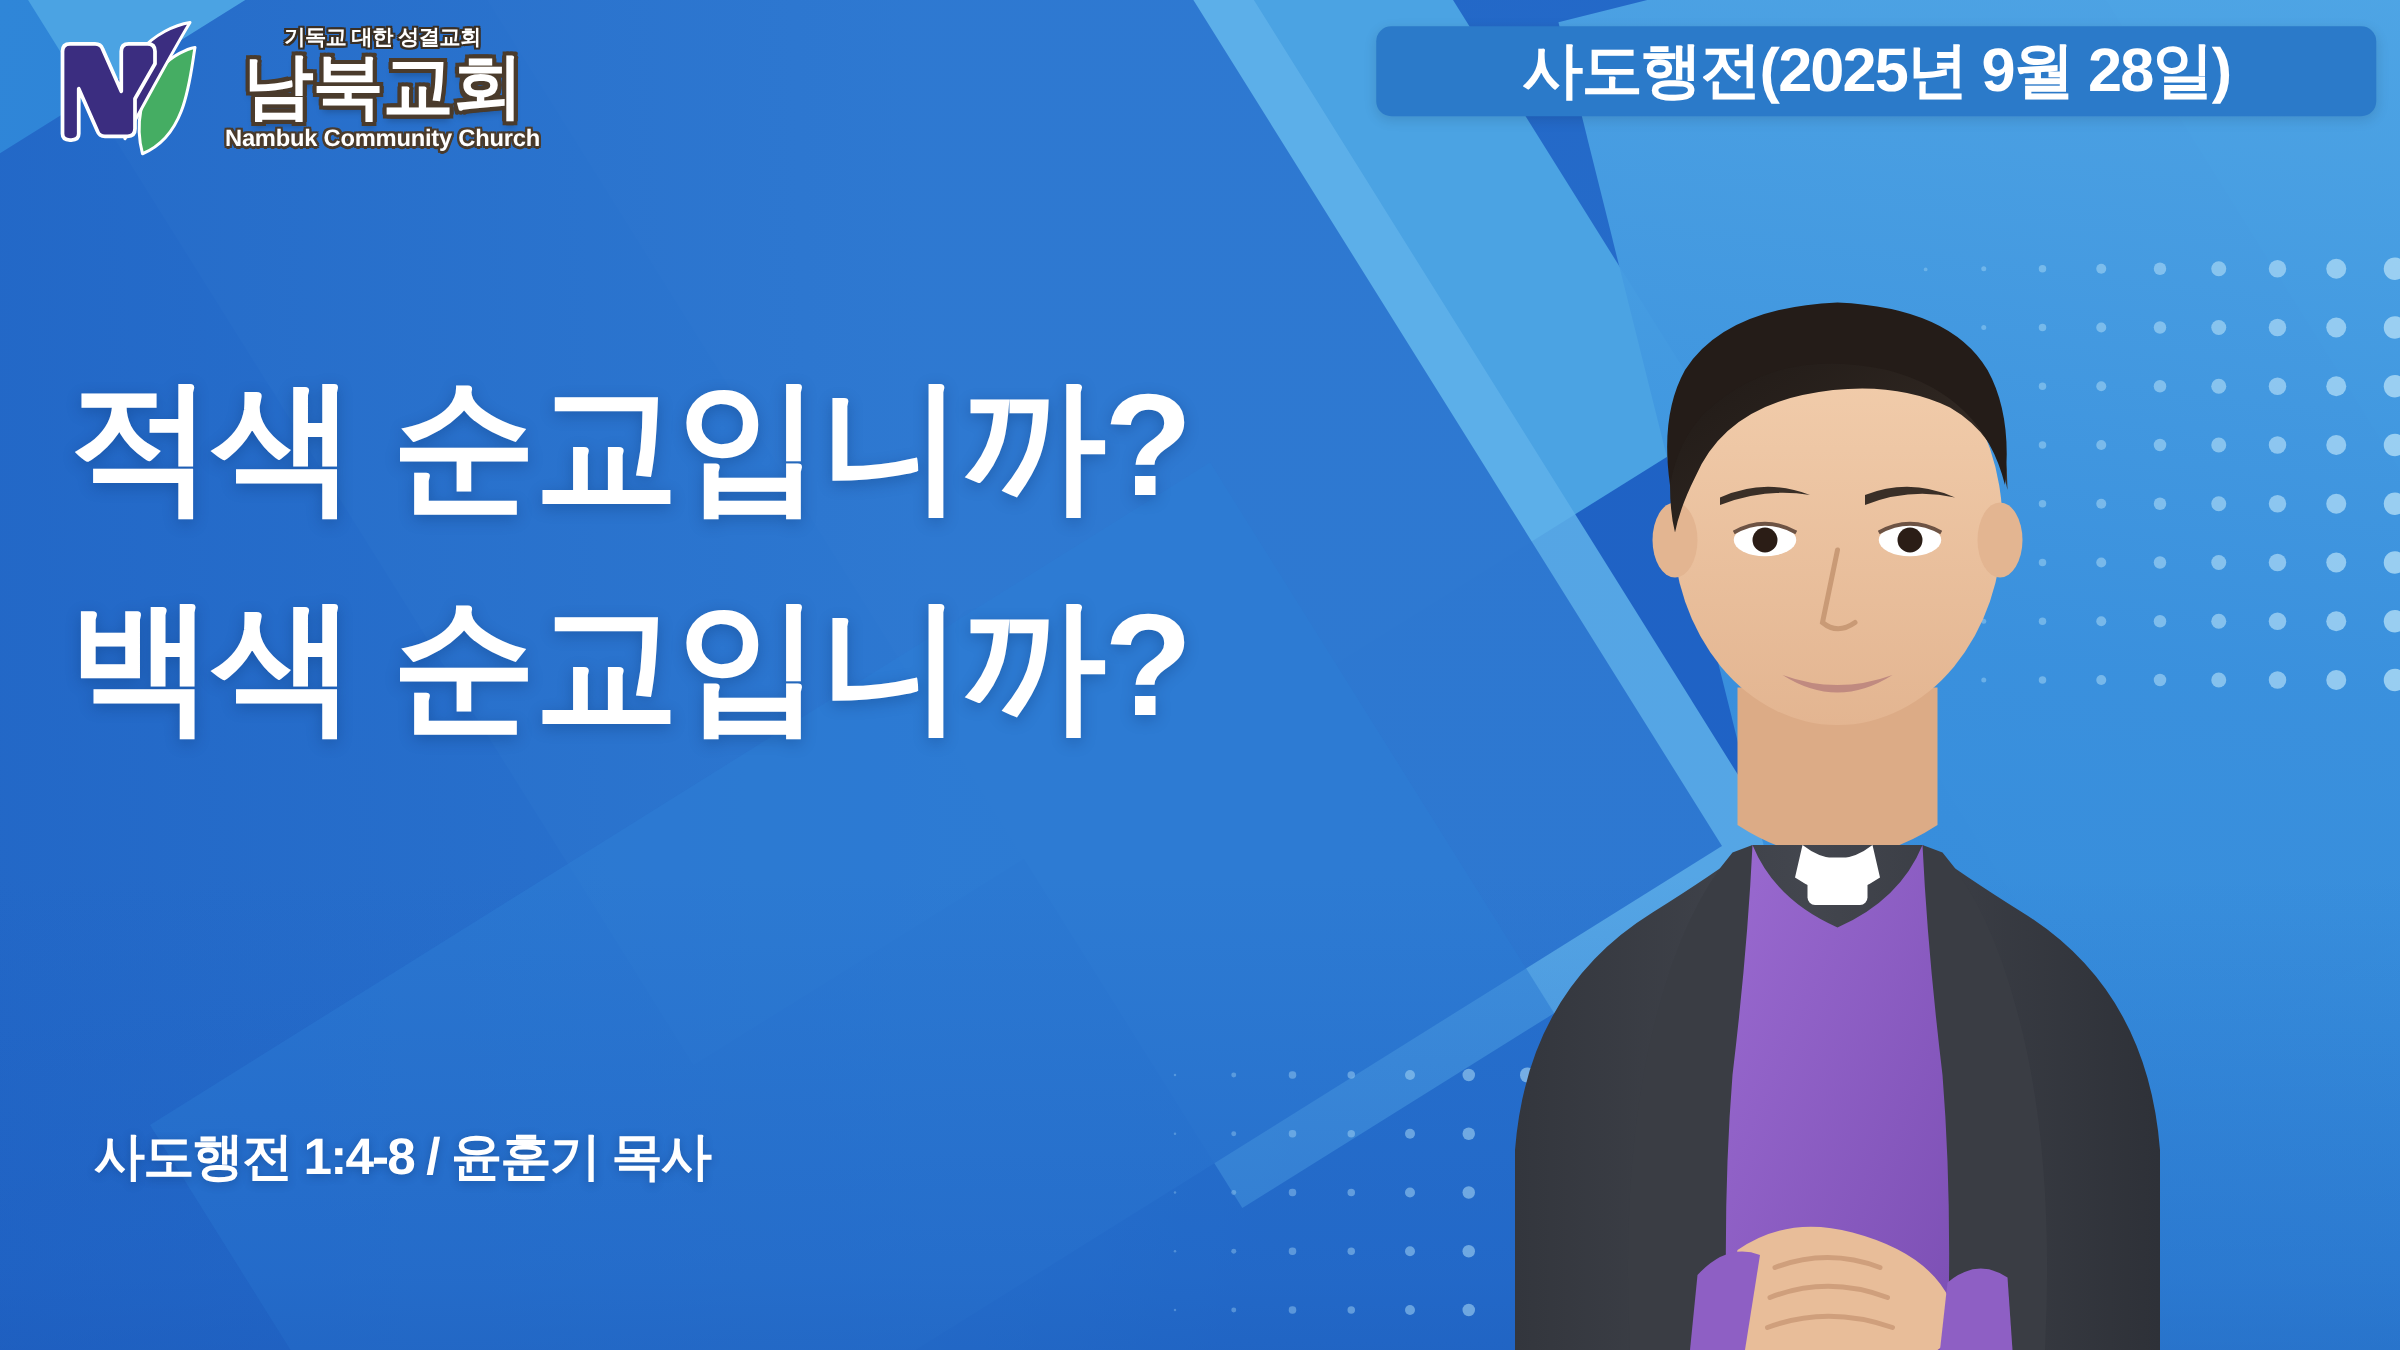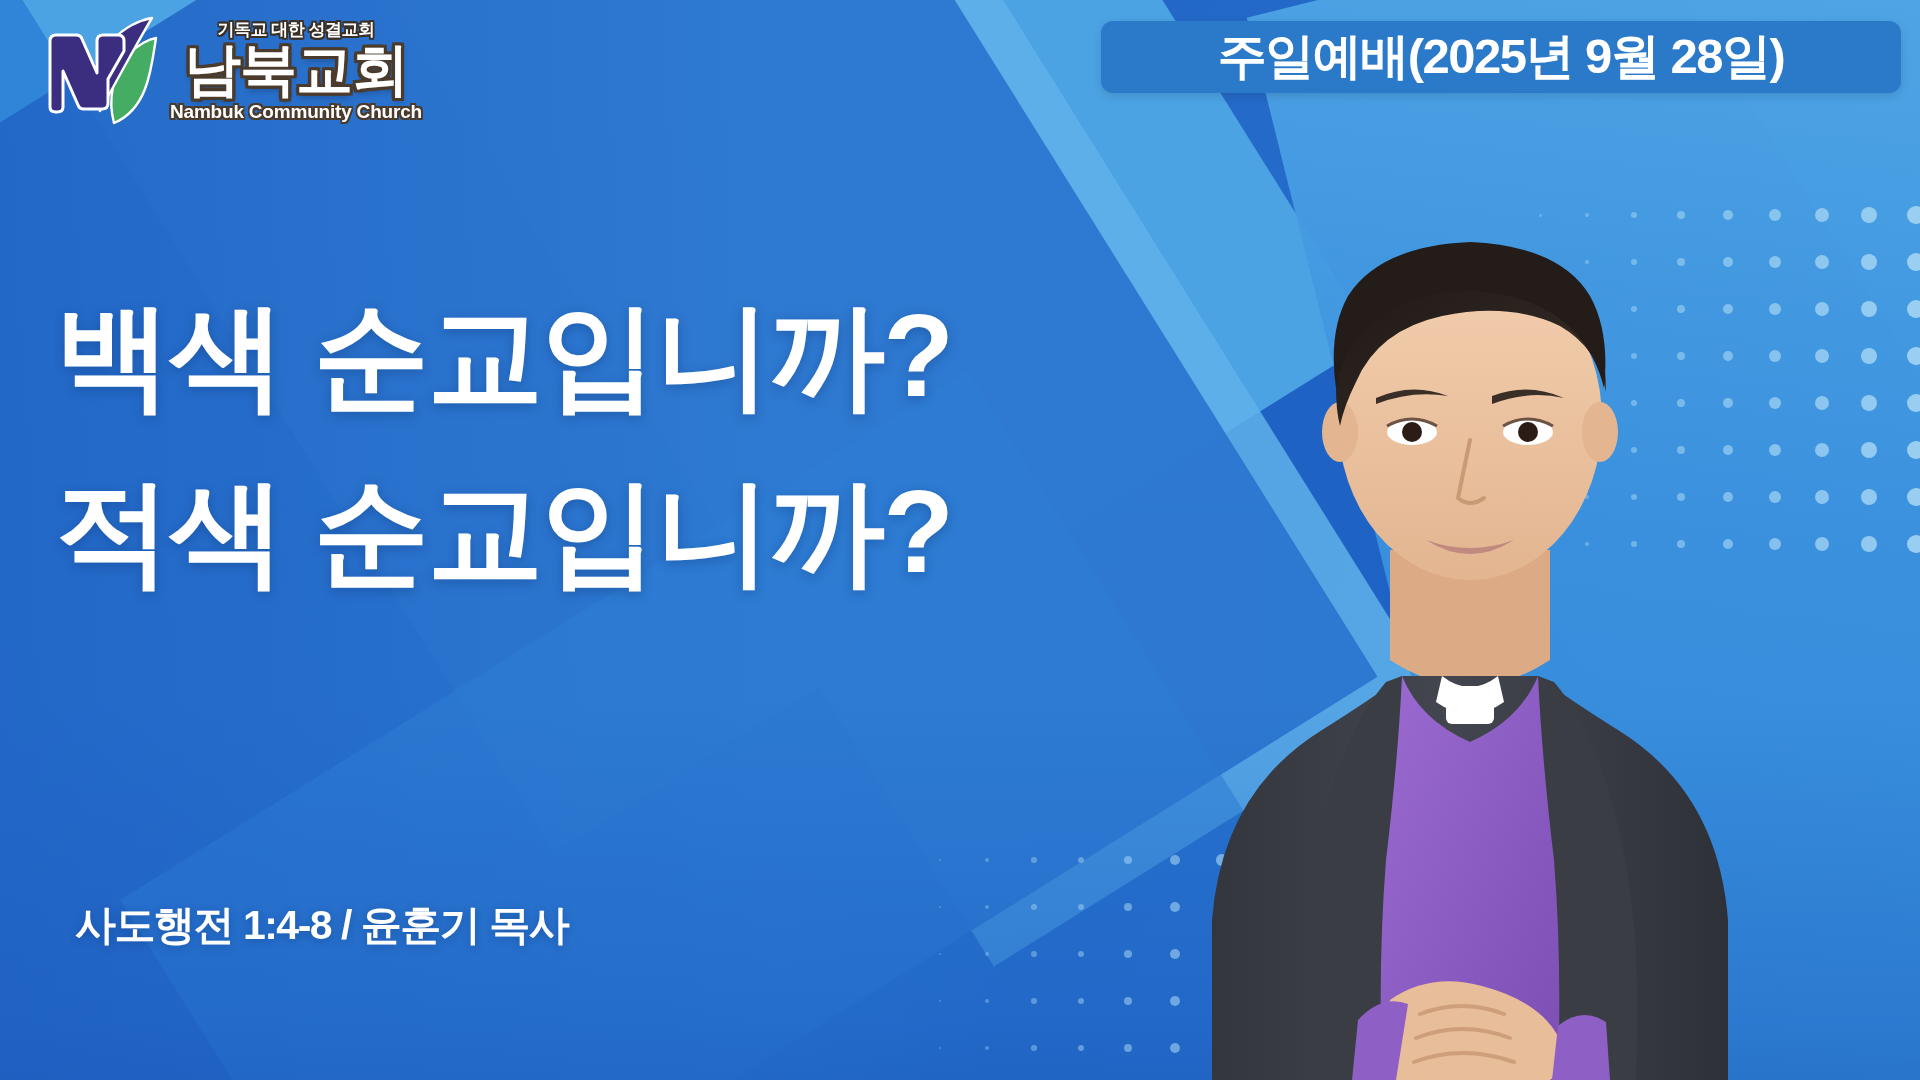--- a/index.html
+++ b/index.html
@@ -125,21 +125,21 @@
     background: #a9d8f5;
   }
 
   
   .logo-block {
     position: absolute;
     left: 42px;
     top: 12px;
     display: flex;
     align-items: center;
-    gap: 10px;
+    gap: 20px;
     height: 118px;
   }
   .logo-mark {
     width: 118px;
     height: 112px;
     flex: 0 0 auto;
   }
   .logo-words {
     display: flex;
     flex-direction: column;
@@ -398,26 +398,26 @@
       <path d="M8 92 L8 26 C8 22 10 20 14 20 L34 20 C37 20 39 21 40 24 L55 58 L55 26 C55 22 57 20 61 20 L76 20 C80 20 82 22 82 26 L82 36 L66 64 L66 88 C66 92 64 94 60 94 L42 94 C39 94 37 93 36 90 L21 56 L21 92 C21 95 19 97 15 97 L14 97 C10 97 8 95 8 92 Z" fill="#3b2d80" stroke="#ffffff" stroke-width="3" stroke-linejoin="round"></path>
     </svg>
     <div class="logo-words">
       <div class="logo-denom">기독교 대한 성결교회</div>
       <div class="logo-name">남북교회</div>
       <div class="logo-en">Nambuk Community Church</div>
     </div>
   </div>
 
   <div class="date-badge">
-    <span>주일예배(2025년 9월 28일)</span>
+    <span>사도행전(2025년 9월 28일)</span>
   </div>
 
   <div class="title-wrap">
+    <div class="title-line">적색  순교입니까?</div>
     <div class="title-line">백색  순교입니까?</div>
-    <div class="title-line">적색  순교입니까?</div>
   </div>
 
   <div class="scripture">사도행전 1:4-8 / 윤훈기 목사</div>
 
   <svg class="portrait" viewBox="0 0 760 960">
     <defs>
       <linearGradient id="suitG" x1="0" y1="0" x2="1" y2="0">
         <stop offset="0%" stop-color="#33363d"></stop>
         <stop offset="45%" stop-color="#43464e"></stop>
         <stop offset="100%" stop-color="#2e3138"></stop>

